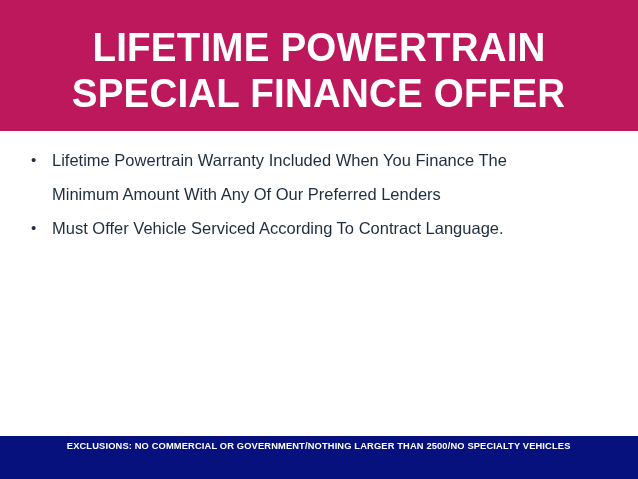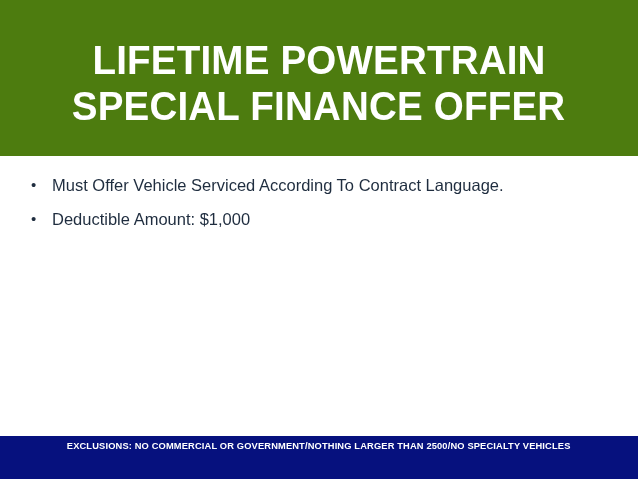--- a/index.html
+++ b/index.html
@@ -17,22 +17,22 @@
     position: relative;
     width: 638px;
     height: 479px;
     background: #ffffff;
     display: flex;
     flex-direction: column;
   }
 
   
   .header-band {
-    background: #4d7c0f;
-    height: 156px;
+    background: #be185d;
+    height: 131px;
     width: 100%;
     box-sizing: border-box;
     display: flex;
     flex-direction: column;
     align-items: center;
     justify-content: center;
     padding-top: 9px;
     flex: 0 0 auto;
   }
   .title-line {
@@ -110,22 +110,23 @@
 
 <div class="slide">
 
   <div class="header-band">
     <div class="title-line">LIFETIME POWERTRAIN</div>
     <div class="title-line">SPECIAL FINANCE OFFER</div>
   </div>
 
   <div class="body-area">
     <ul class="bullets">
+      <li>Lifetime Powertrain Warranty Included When You Finance The
+Minimum Amount With Any Of Our Preferred Lenders</li>
       <li>Must Offer Vehicle Serviced According To Contract Language.</li>
-      <li>Deductible Amount: $1,000</li>
     </ul>
   </div>
 
   <div class="footer-band">
     <div class="footer-text">EXCLUSIONS: NO COMMERCIAL OR GOVERNMENT/NOTHING LARGER THAN 2500/NO SPECIALTY VEHICLES</div>
   </div>
 
 </div>
 
 </body></html>

